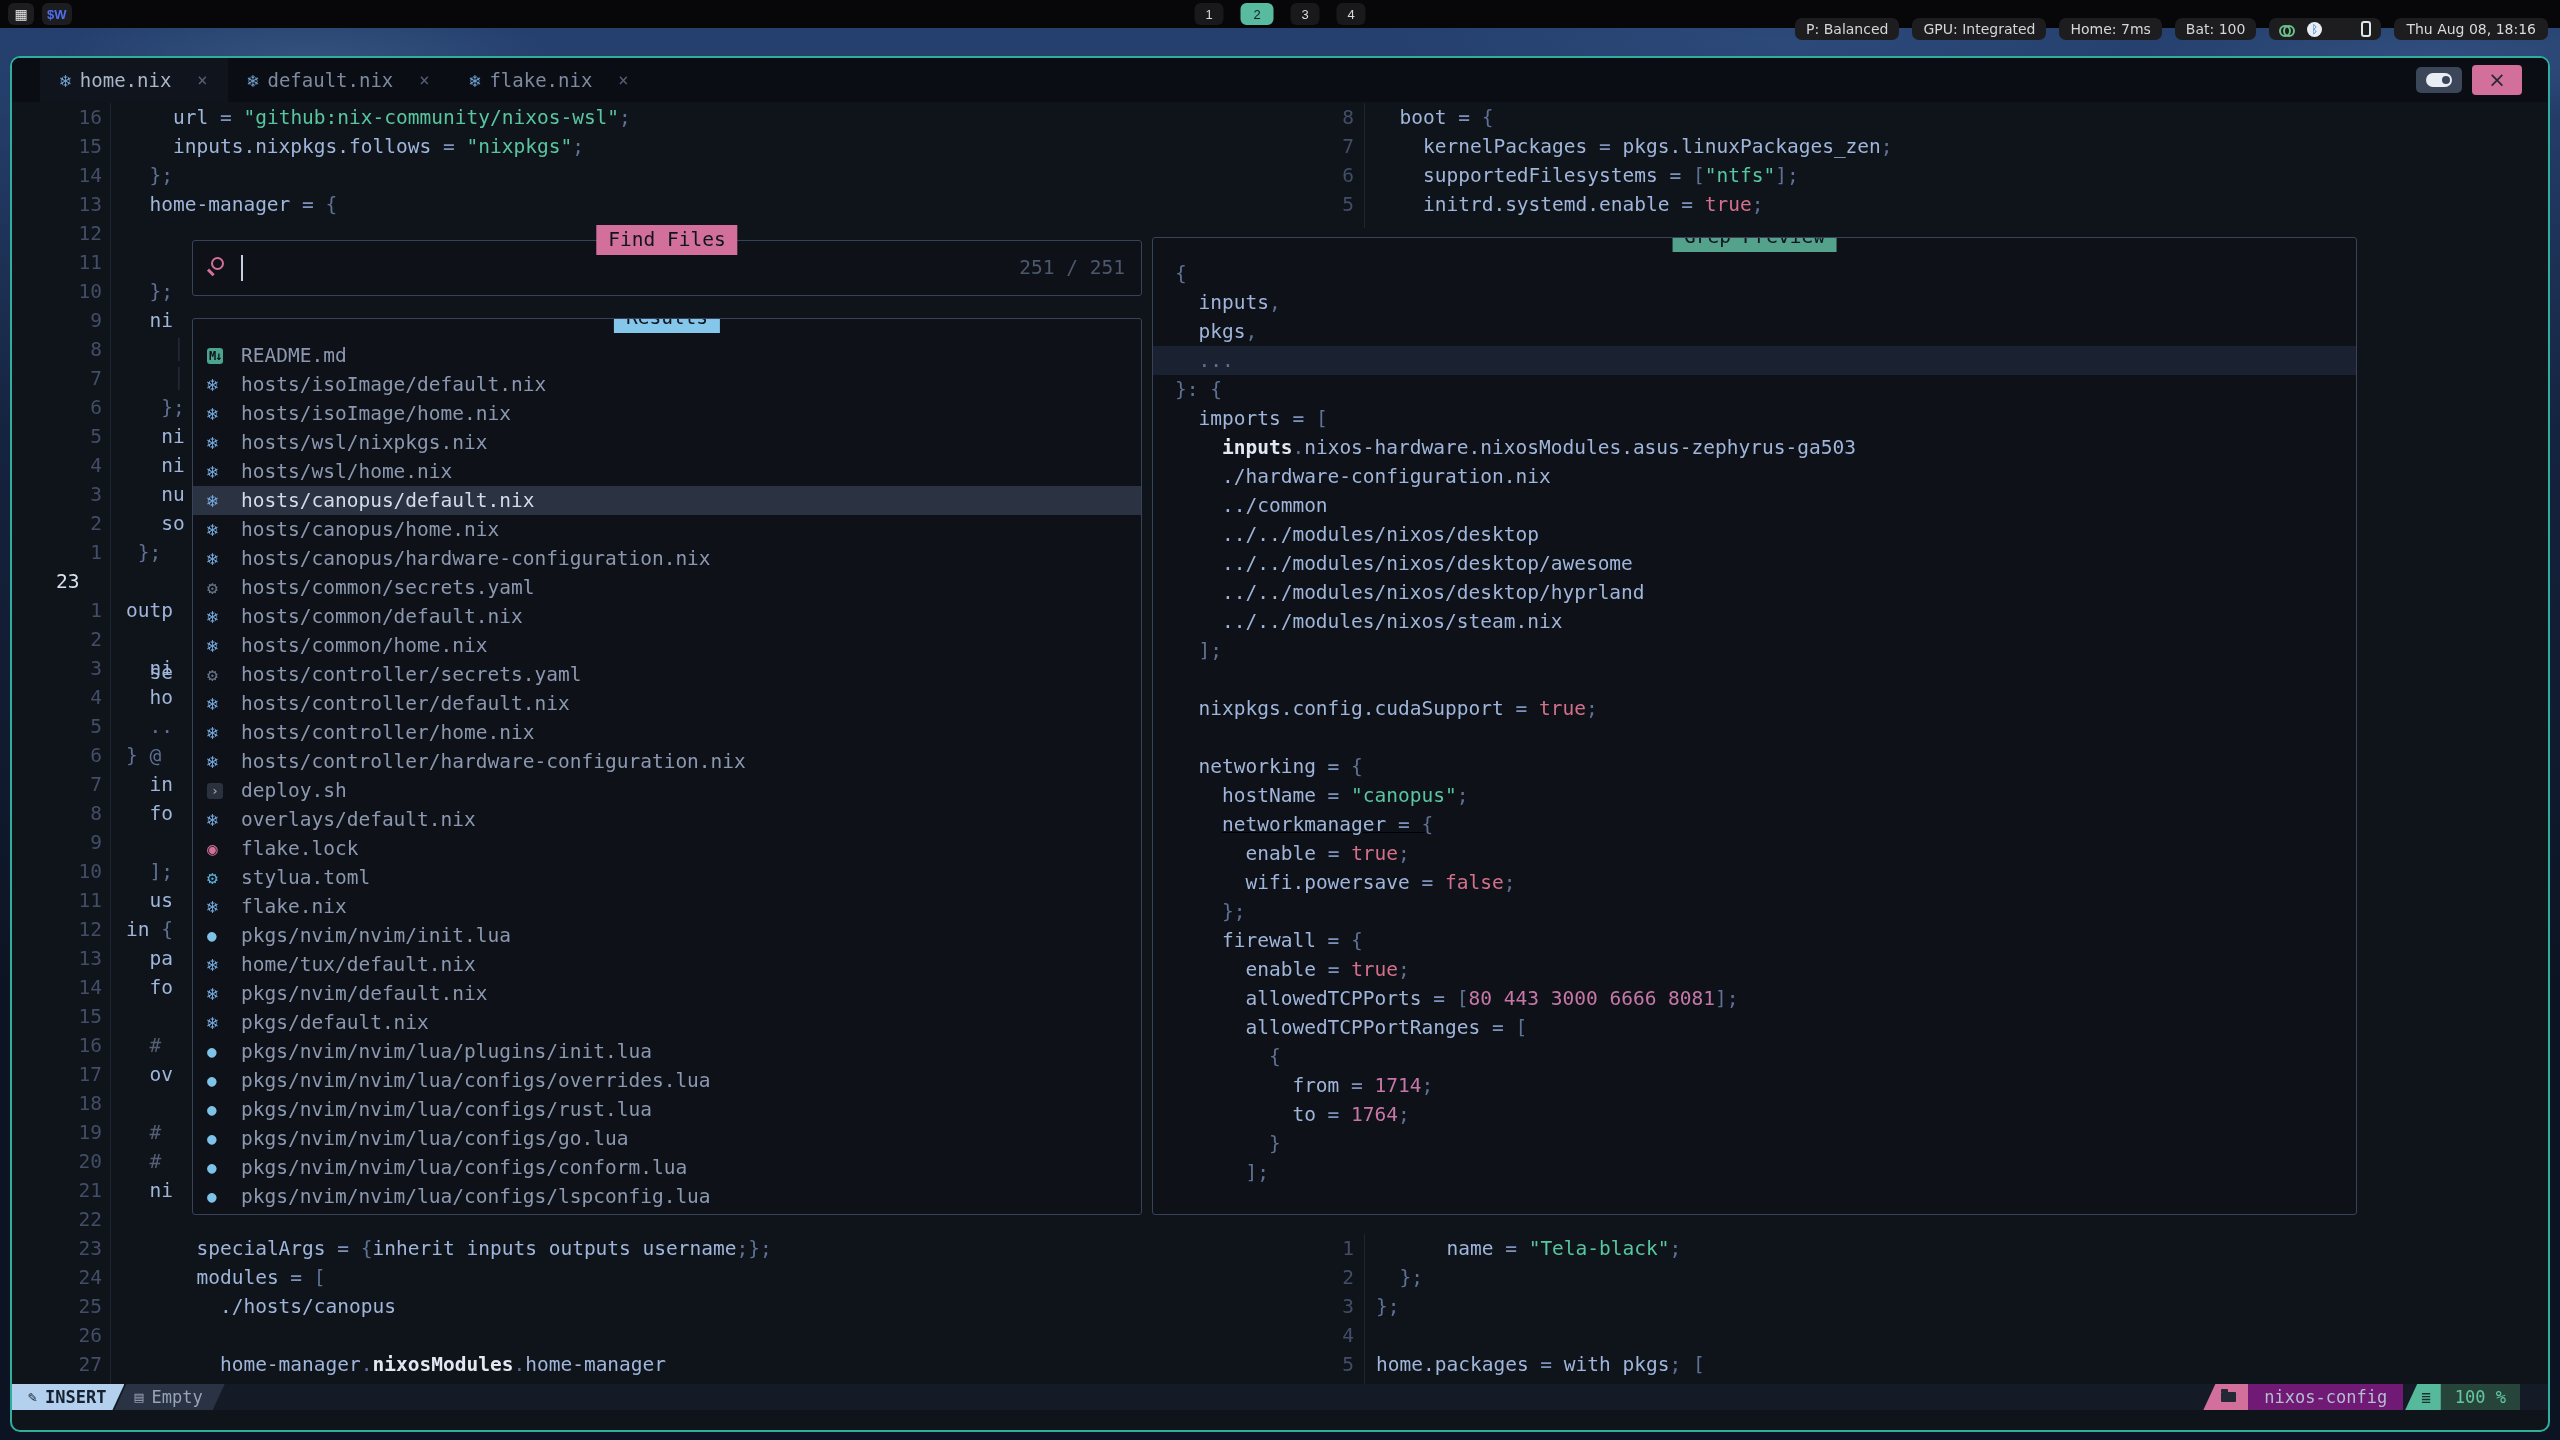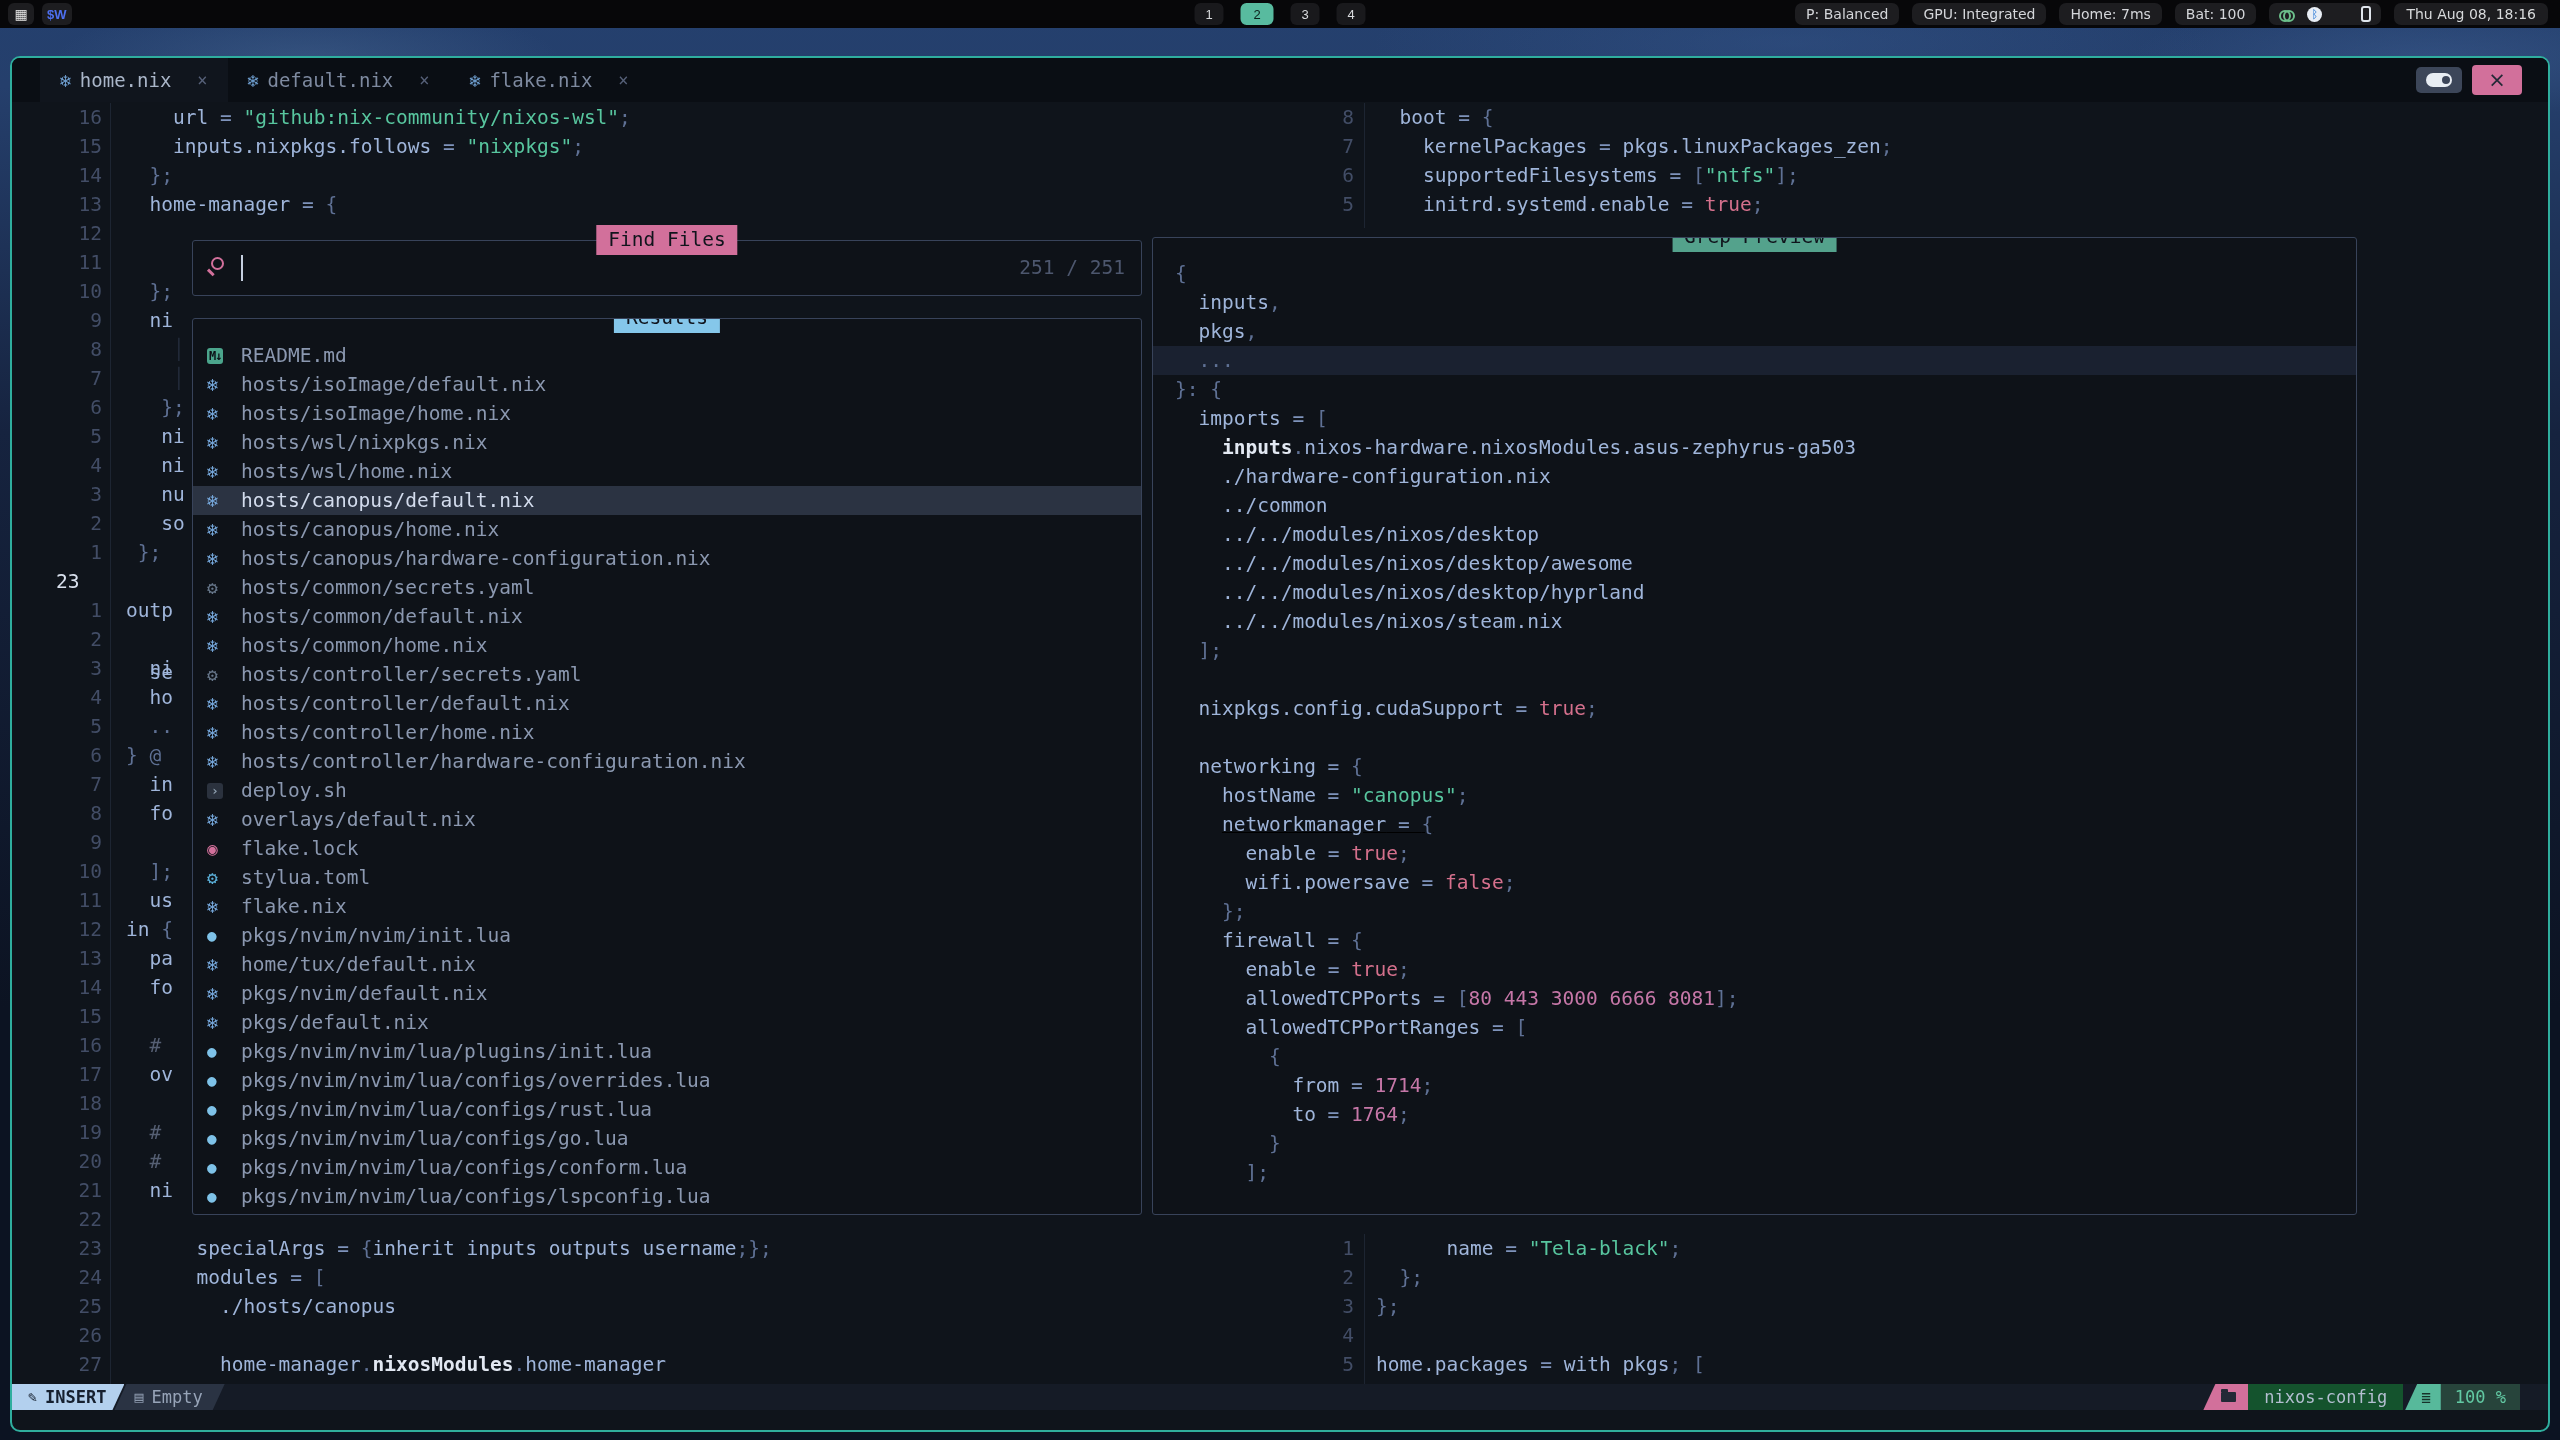--- a/index.html
+++ b/index.html
@@ -19,21 +19,21 @@
   .topbar { position:absolute; left:0; top:0; width:2560px; height:28px; background:#070709;
     z-index:10; display:flex; align-items:center; }
   .tb-left { position:absolute; left:8px; top:3px; display:flex; gap:8px; }
   .tb-btn { height:22px; min-width:26px; padding:0 5px; background:#1d1d20; border:none; border-radius:6px;
     color:#e6e6e6; font-size:14px; display:flex; align-items:center; justify-content:center; cursor:pointer; }
   .tb-btn.wsb { color:#4d6ff0; font-weight:bold; font-size:13px; }
   .tb-center { position:absolute; left:50%; top:3px; transform:translateX(-50%); display:flex; gap:17px; }
   .ws { height:22px; min-width:29px; background:#19191c; border:none; border-radius:6px; color:#d8dadd;
     font-size:13px; display:flex; align-items:center; justify-content:center; cursor:pointer; }
   .ws.on { background:#58bb9f; color:#0c211b; min-width:33px; }
-  .tb-right { position:absolute; right:12px; top:3px; display:flex; gap:13px; align-items:center; }
+  .tb-right { position:absolute; right:12px; top:18px; display:flex; gap:13px; align-items:center; }
   .mod { height:22px; padding:0 11px; background:#1d1d20; border-radius:7px; color:#d4d6da; font-size:14px;
     display:flex; align-items:center; white-space:nowrap; }
   .tray { height:22px; padding:0 10px; background:#1d1d20; border-radius:7px; display:flex; gap:12px; align-items:center; }
   .tri { display:inline-block; position:relative; }
   .tri.network { width:16px; height:10px; }
   .tri.network::before,.tri.network::after { content:''; position:absolute; top:1px; width:8px; height:8px;
     border:2px solid #6cc08b; border-radius:50%; }
   .tri.network::before { left:0; } .tri.network::after { right:0; }
   .tri.bluetooth { width:15px; height:15px; background:#e9eef5; border-radius:50%; color:#1a6fd4;
     font-size:11px; text-align:center; line-height:15px; font-family:"DejaVu Sans",sans-serif; }
@@ -132,21 +132,21 @@
   .seg-mode .mic { margin-right:8px; font-size:15px; }
   .seg-file { background:#2a3343; color:#97a4b8; padding:0 22px 0 20px; margin-left:-10px;
     clip-path:polygon(12px 0,100% 0,calc(100% - 12px) 100%,0 100%); }
   .seg-file .fico { margin-right:8px; color:#8b98ac; font-size:15px; }
   .sl-right { margin-left:auto; display:flex; margin-right:28px; }
   .seg-folder { background:#d2709b; padding:0 12px 0 18px;
     clip-path:polygon(12px 0,100% 0,100% 100%,0 100%); }
   .fold { width:15px; height:10px; background:#232936; border-radius:1px; position:relative; }
   .fold::before { content:''; position:absolute; top:-3px; left:0; width:7px; height:3px; background:#232936;
     border-radius:1px 1px 0 0; }
-  .seg-repo { background:#14532d; color:#b3bed0; padding:0 16px; }
+  .seg-repo { background:#701a75; color:#b3bed0; padding:0 16px; }
   .seg-lines { background:#57b99b; color:#17322a; padding:0 10px 0 16px; margin-left:2px;
     clip-path:polygon(12px 0,100% 0,100% 100%,0 100%); font-size:16px; }
   .seg-pct { background:#27443b; color:#62c9a3; padding:0 14px; }
 </style>
 </head>
 <body>
 
 <div class="wallpaper"></div>
 
 <div class="topbar">

